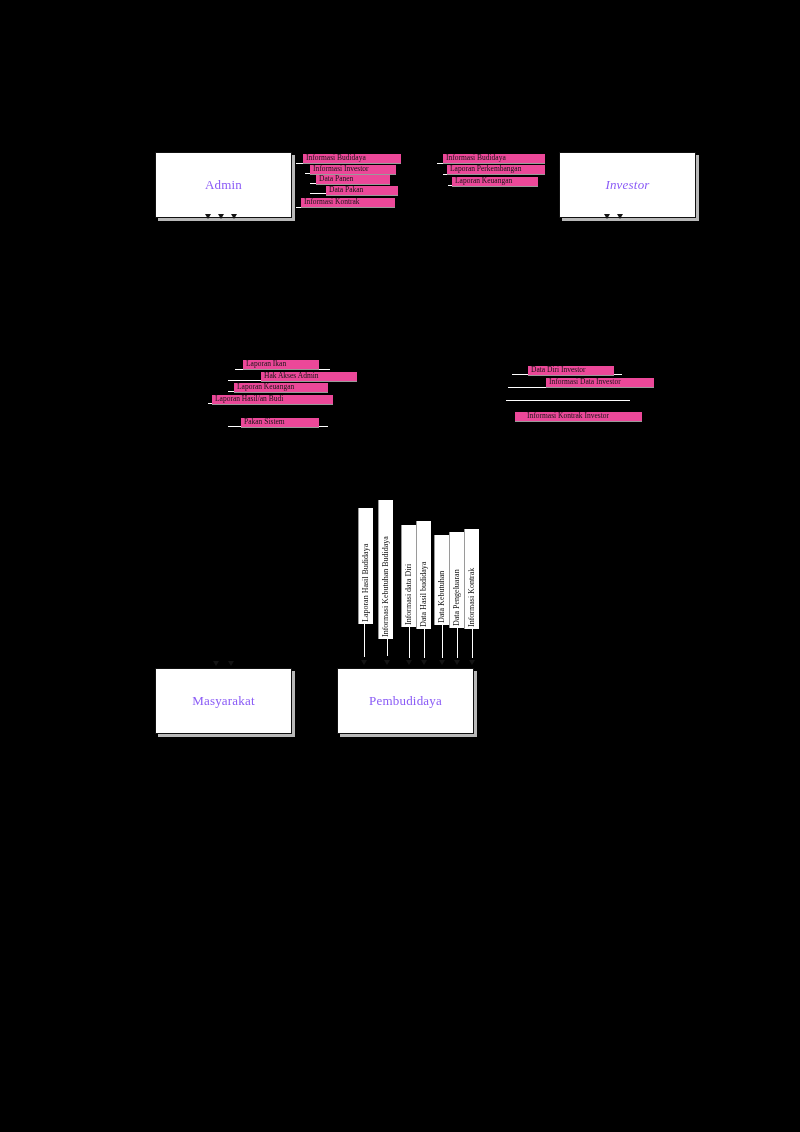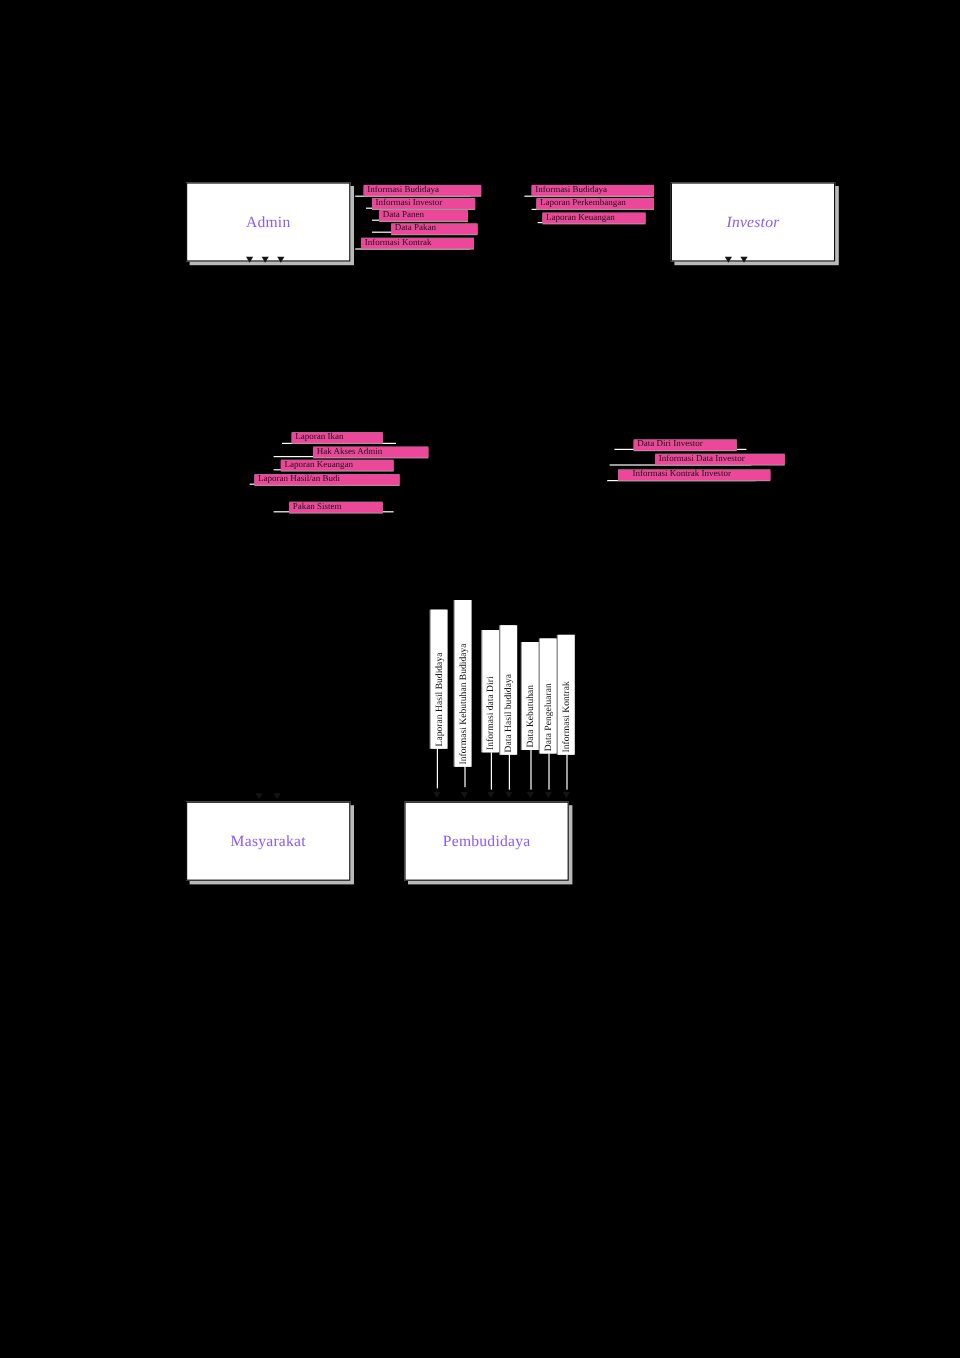--- a/index.html
+++ b/index.html
@@ -173,21 +173,21 @@
   <div class="hline" style="left:228px; top:426px; width:100px;"></div>
   <div class="hflow" style="left:241px; top:418px; width:72px;">Pakan Sistem</div>
 
   <div class="hline" style="left:512px; top:374px; width:110px;"></div>
   <div class="hflow" style="left:528px; top:366px; width:80px;">Data Diri Investor</div>
 
   <div class="hline" style="left:508px; top:387px; width:118px;"></div>
   <div class="hflow" style="left:546px; top:378px; width:102px;">Informasi Data Investor</div>
 
   <div class="hline" style="left:506px; top:400px; width:124px;"></div>
-  <div class="hflow" style="left:515px; top:391px; width:112px;padding-left:12px;">Informasi Kontrak Investor</div>
+  <div class="hflow" style="left:515px; top:412px; width:112px;padding-left:12px;">Informasi Kontrak Investor</div>
 
   <div class="vline" style="left:364px; top:512px; width:1px; height:145px;"></div>
   <div class="vflow" style="left:359px; top:508px; height:112px;">Laporan Hasil Budidaya</div>
 
   <div class="vline" style="left:387px; top:504px; width:1px; height:152px;"></div>
   <div class="vflow" style="left:379px; top:500px; height:135px;">Informasi Kebutuhan Budidaya</div>
 
   <div class="vline" style="left:409px; top:528px; width:1px; height:130px;"></div>
   <div class="vflow" style="left:402px; top:525px; height:98px;">Informasi data Diri</div>
 

